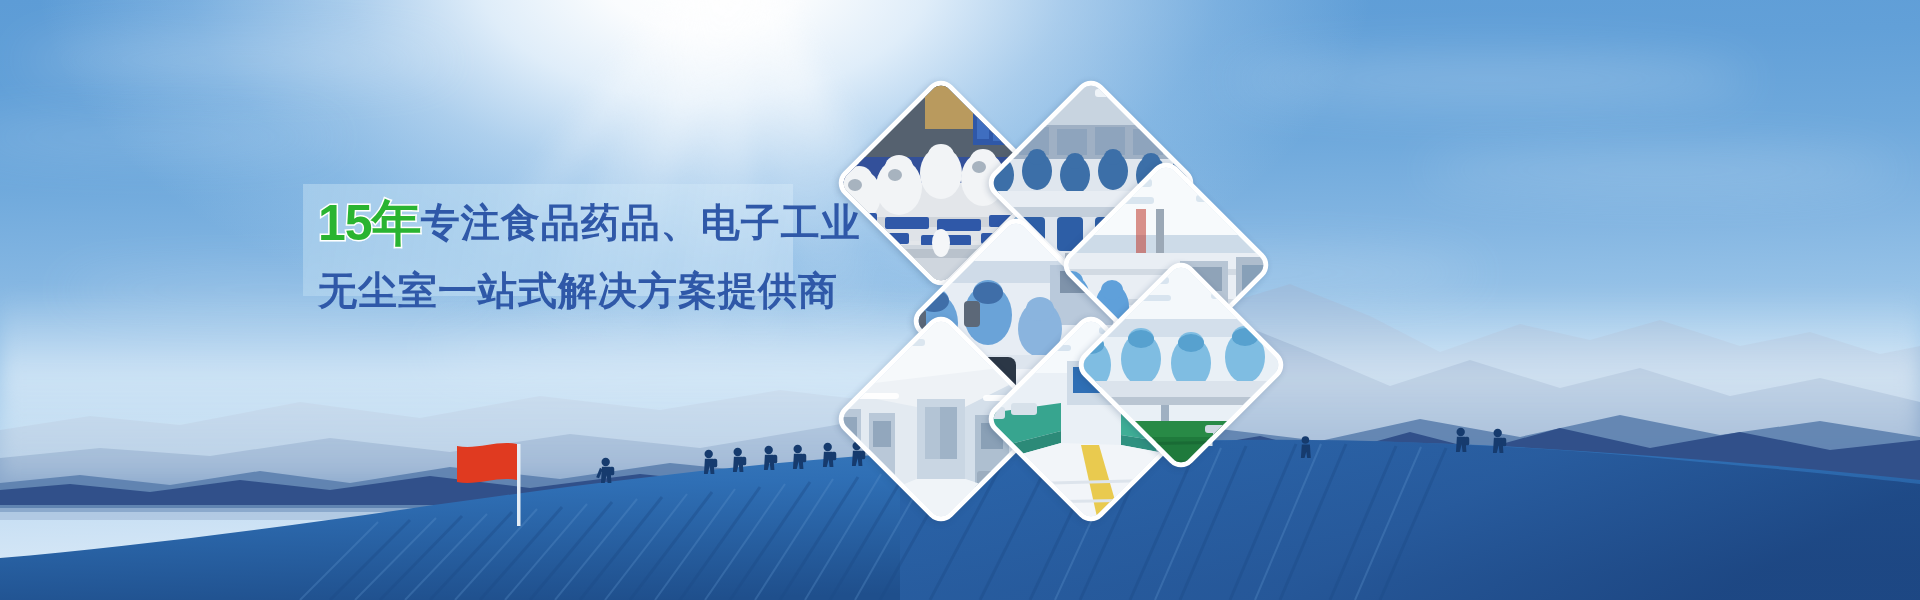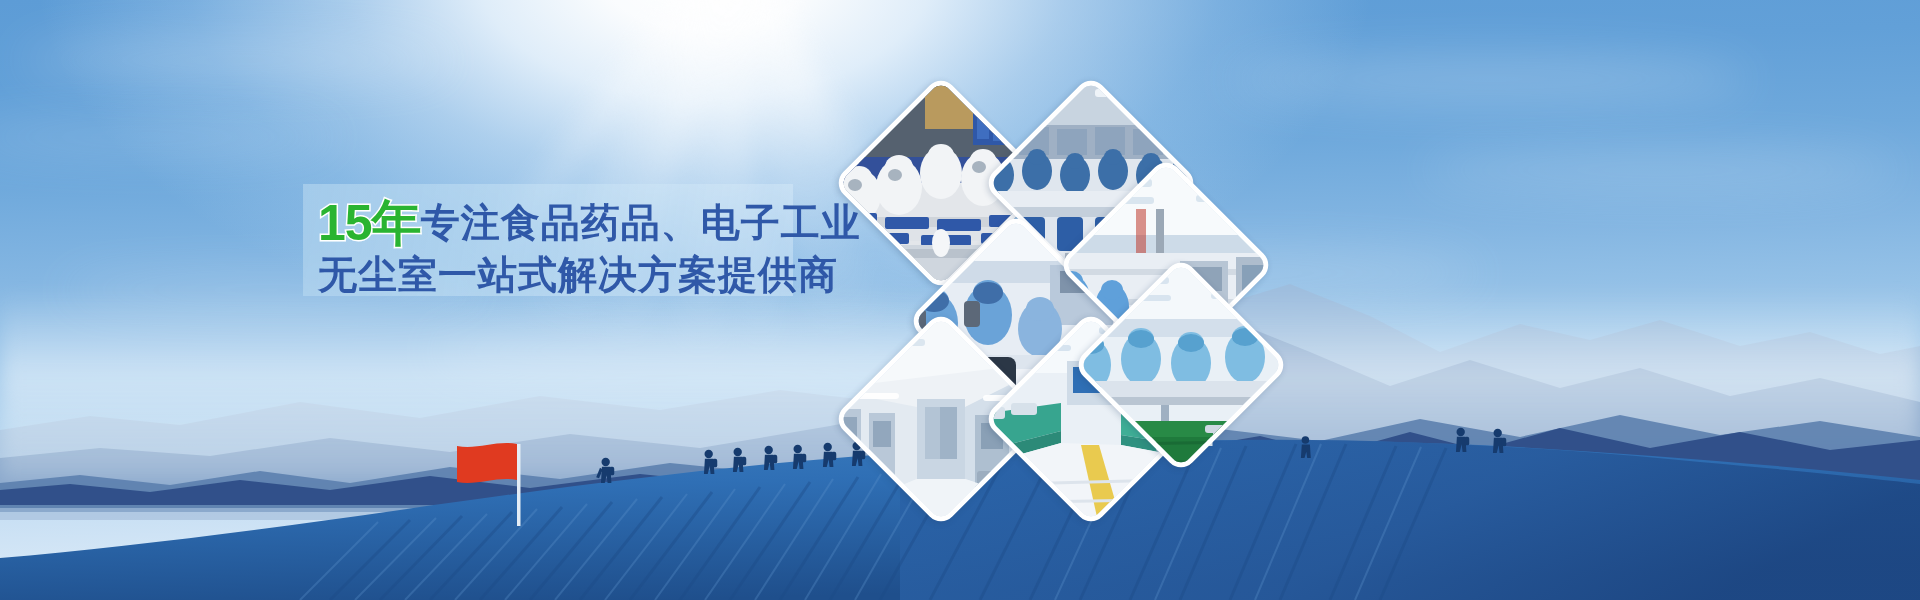--- a/index.html
+++ b/index.html
@@ -73,21 +73,21 @@
     position:absolute; left:303px; top:184px; width:490px; height:112px;
     background:linear-gradient(100deg, rgba(183,216,240,.62) 0%, rgba(200,227,245,.55) 45%, rgba(221,238,250,.42) 100%);
     backdrop-filter:blur(1px);
   }
   .slogan{
     position:absolute; left:318px; top:196px; width:470px;
     line-height:1.08; white-space:nowrap;
   }
   .line{ display:block; }
   .l1{ font-size:39px;text-align:center; }
-  .l2{ font-size:39px; margin-top:4px; }
+  .l2{ font-size:39px; margin-top:20px; }
 
   .years{
     font-size:50px; font-weight:bold; color:#2ab431;
     letter-spacing:-1px;
     -webkit-text-stroke:3px #ffffff;
     paint-order:stroke fill;
     text-shadow:0 0 1px #ffffff;
     vertical-align:-4px;
   }
   .cn{

